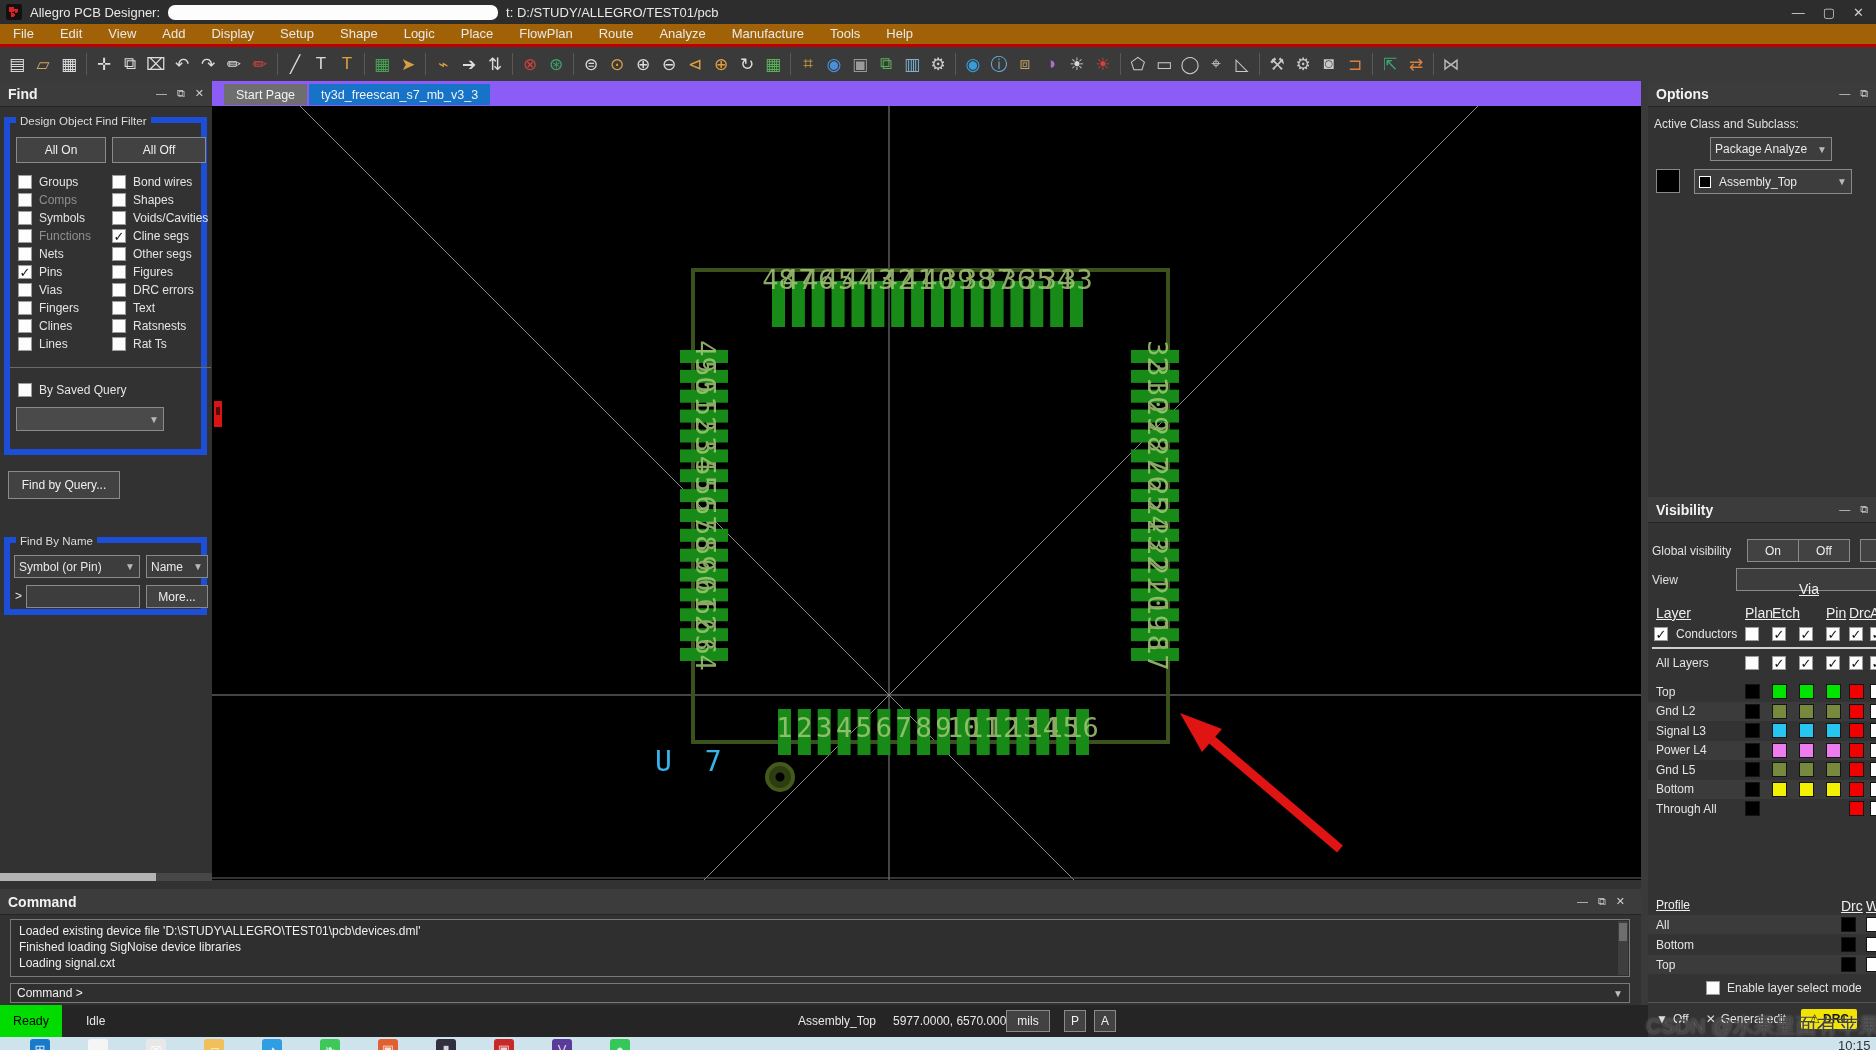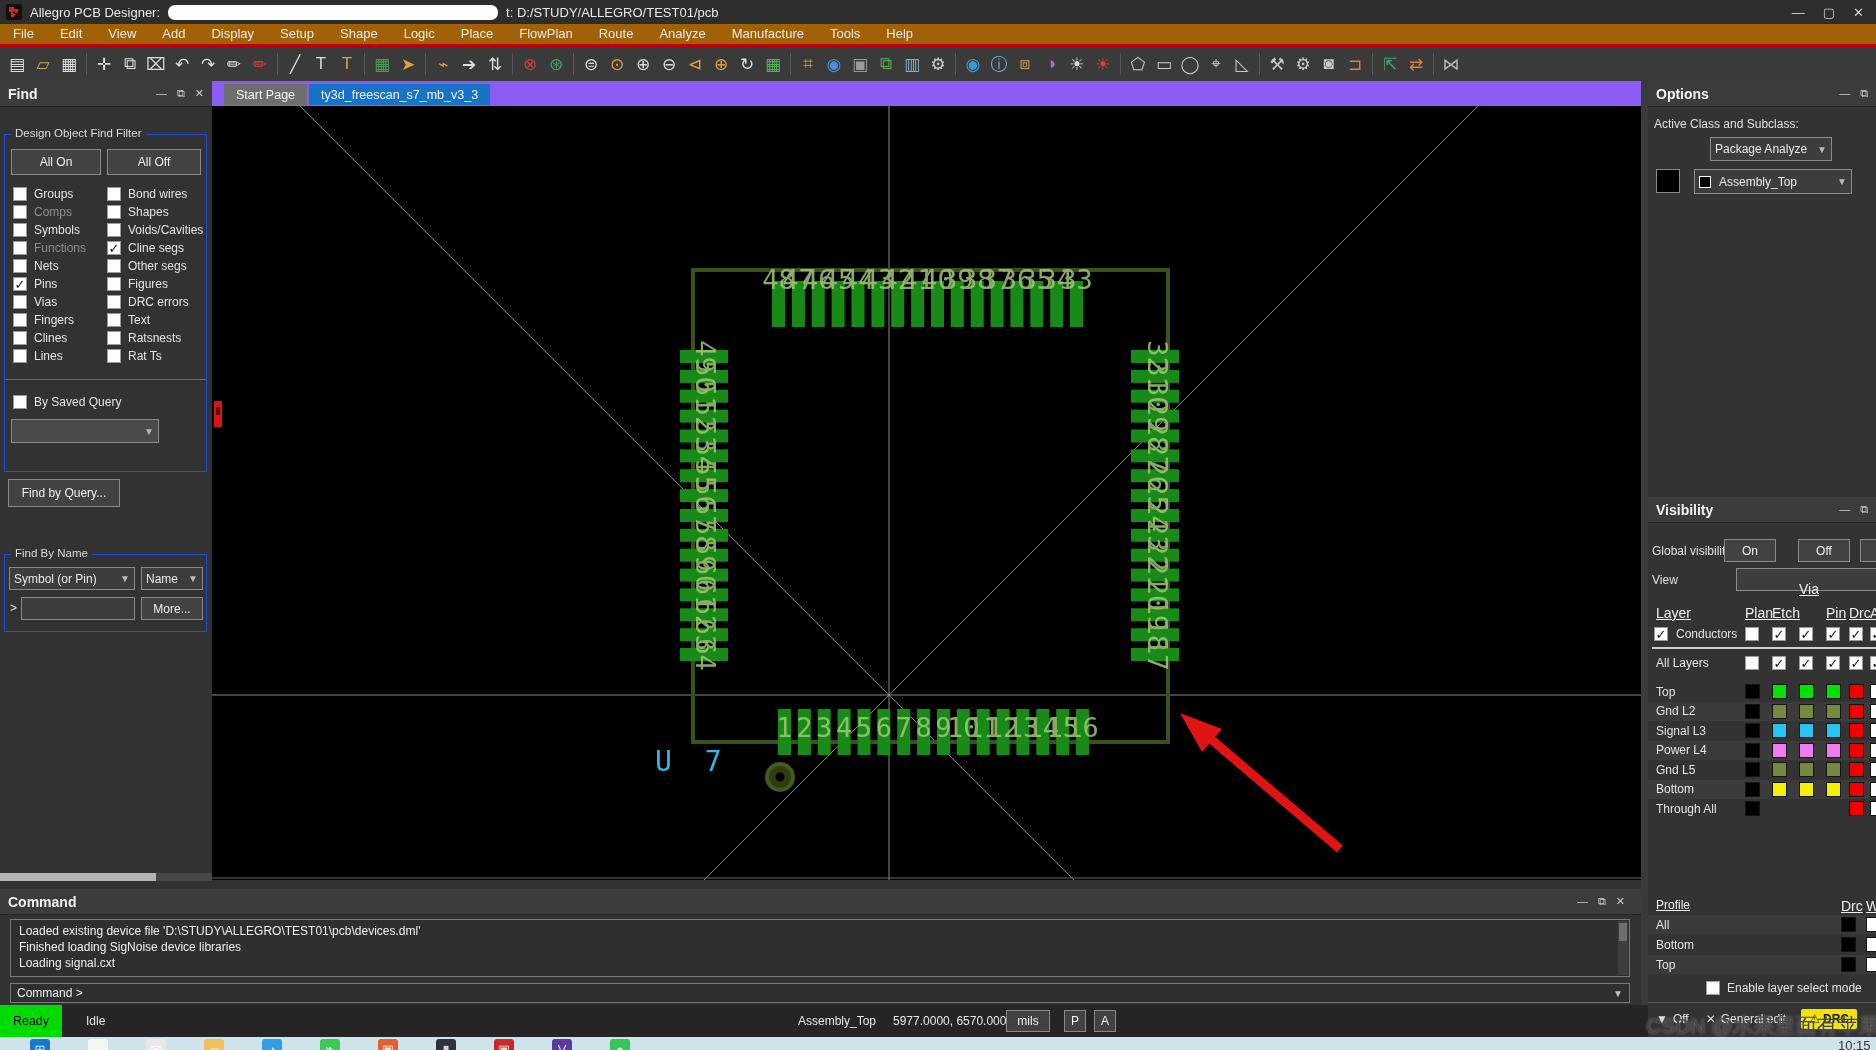--- a/index.html
+++ b/index.html
@@ -31,21 +31,21 @@
     display:flex; align-items:center; padding-left:4px; }
   .tbtn { width:26px; height:26px; display:flex; align-items:center; justify-content:center;
     font-size:17px; border-radius:2px; }
   .tdiv { width:1px; height:22px; background:#585858; margin:0 4px; }
 
   
   #find-panel { position:absolute; left:0; top:81px; width:212px; height:808px; background:#323232; color:#e4e4e4; }
   .panel-header { height:26px; background:#3c3c3c; display:flex; align-items:center;
     font-size:14px; font-weight:bold; color:#f2f2f2; padding:0 8px; border-bottom:1px solid #252525; }
   .ph-btns { margin-left:auto; display:flex; gap:10px; font-size:11px; font-weight:normal; color:#cfcfcf; }
-  .groupbox { position:absolute; border:1px solid #1d4ed8;margin-top:17px; }
+  .groupbox { position:absolute; border:6px solid #1d4ed8; }
   .groupbox > .legend { position:absolute; top:-8px; left:6px; background:#323232; padding:0 4px;
     font-size:11.5px; color:#dcdcdc; }
   .btn { background:#424242; border:1px solid #8a8a8a; color:#efefef; font-size:12px;
     display:flex; align-items:center; justify-content:center; }
   .cb { display:inline-block; width:14px; height:14px; background:#fdfdfd; border:1px solid #9a9a9a;
     color:#111; font-size:13px; line-height:13px; text-align:center; font-weight:bold; flex:none; }
   .cbrow { display:flex; align-items:center; gap:7px; height:18px; font-size:12px; }
   .cbrow.disabled { color:#8f8f8f; }
   .dropdown { background:#3d3d3d; border:1px solid #8a8a8a; color:#e8e8e8; font-size:12px;
     display:flex; align-items:center; padding:0 4px; position:relative; }
@@ -307,21 +307,21 @@
       <div style="position:absolute; left:0px; top:244px; width:201px; border-top:1px solid #6a6a6a;"></div>
       <div class="cbrow" style="position:absolute; left:8px; top:258px;">
         <span class="cb"></span>
         <span>By Saved Query</span>
       </div>
       <div class="dropdown" style="position:absolute; left:6px; top:284px; width:148px; height:24px; background:#4a4a4a;">
         <span></span>
         <span class="arr">▼</span>
       </div>
     </div>
-    <div class="btn" style="position:absolute; left:8px; top:398px; width:112px; height:28px;">Find by Query...</div>
+    <div class="btn" style="position:absolute; left:8px; top:390px; width:112px; height:28px;">Find by Query...</div>
     <div class="groupbox" style="left:4px; top:456px; width:203px; height:78px;">
       <span class="legend">Find By Name</span>
       <div class="dropdown" style="position:absolute; left:4px; top:12px; width:126px; height:23px;">
         <span>Symbol (or Pin)</span>
         <span class="arr">▼</span>
       </div>
       <div class="dropdown" style="position:absolute; left:136px; top:12px; width:62px; height:23px;">
         <span>Name</span>
         <span class="arr">▼</span>
       </div>
@@ -520,21 +520,21 @@
     </div>
 
     <div class="panel-header" style="position:absolute; left:0; top:416px; width:228px; background:#3c3c3c;">
       <span>Visibility</span>
       <span class="ph-btns">
         <span>—</span>
         <span>⧉</span>
       </span>
     </div>
     <span class="rp-label" style="left:4px; top:463px;">Global visibility</span>
-    <div class="btn" style="position:absolute; left:76px; top:458px; width:52px; height:23px;">On</div>
+    <div class="btn" style="position:absolute; left:99px; top:458px; width:52px; height:23px;">On</div>
     <div class="btn" style="position:absolute; left:150px; top:458px; width:52px; height:23px;">Off</div>
     <div class="btn" style="position:absolute; left:212px; top:458px; width:40px; height:23px;">L</div>
     <span class="rp-label" style="left:4px; top:492px;">View</span>
     <div class="dropdown" style="position:absolute; left:88px; top:487px; width:150px; height:23px;">
       <span></span>
     </div>
     <div id="vis-table">
         <span class="colhead" style="left:8px; top:524px;">Layer</span>
         <span class="colhead" style="left:97px; top:524px;">Plan</span>
         <span class="colhead" style="left:124px; top:524px;">Etch</span>

